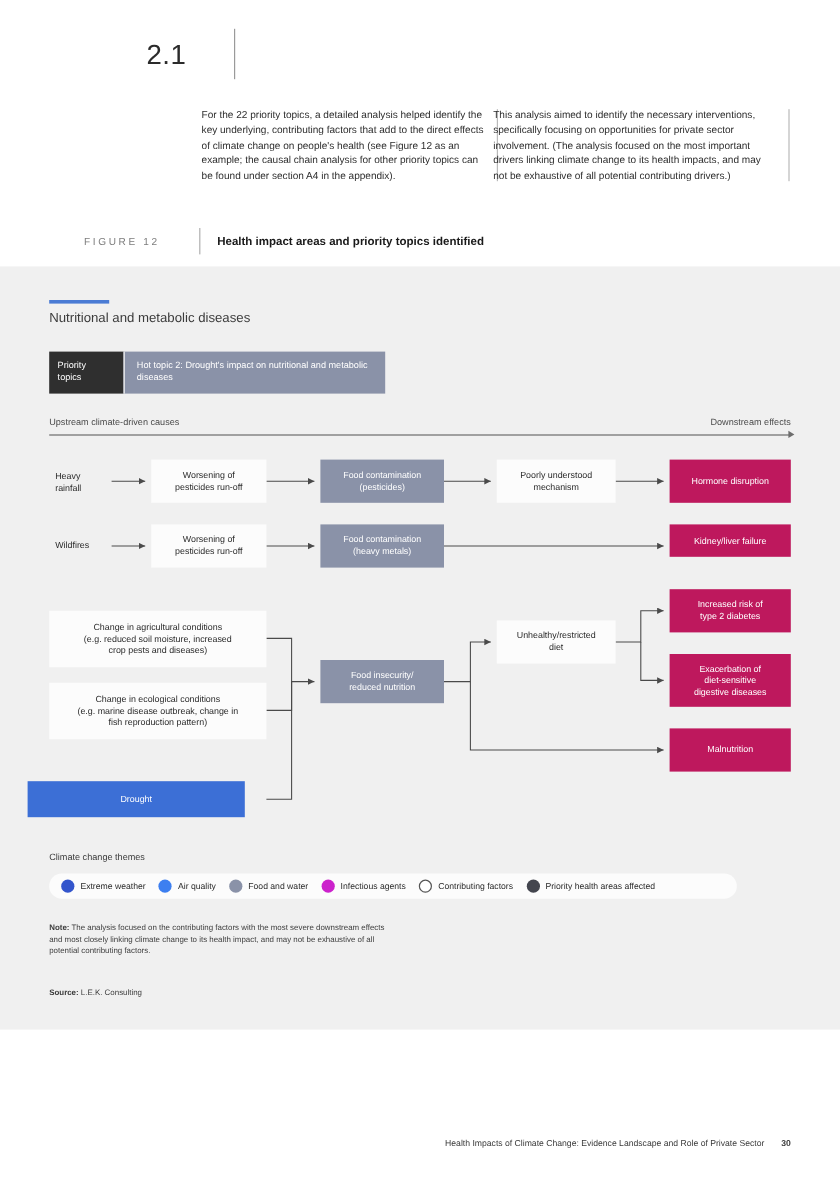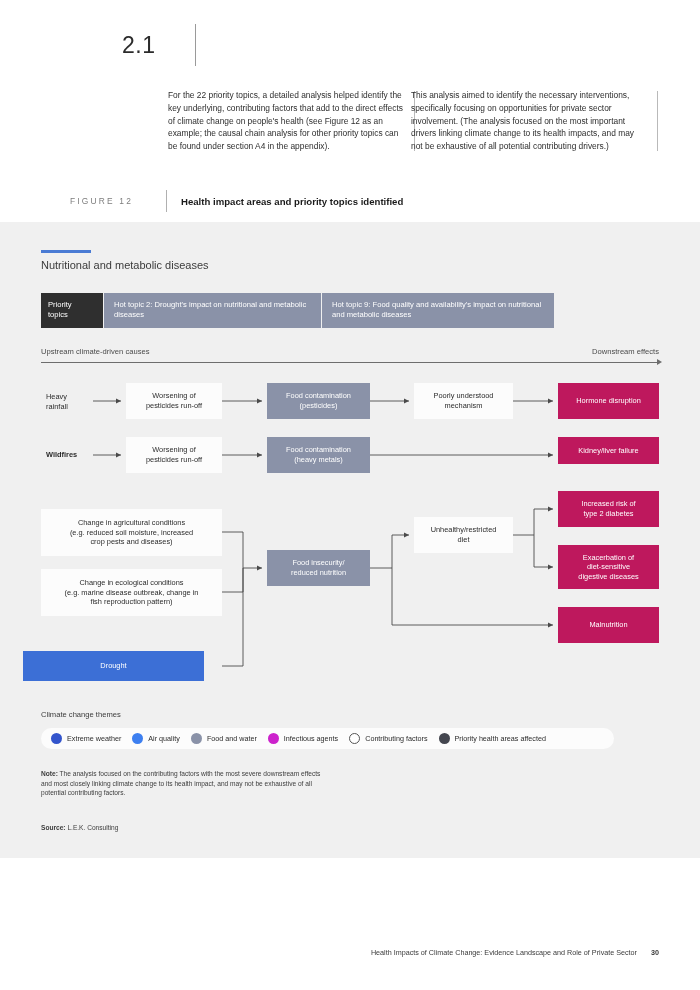--- a/index.html
+++ b/index.html
@@ -108,21 +108,20 @@
     <div class="fig-title">Health impact areas and priority topics identified</div>
   </div>
 
   <div class="panel"></div>
   <div class="accent-bar"></div>
   <div class="panel-title">Nutritional and metabolic diseases</div>
 
   <div class="pt-strip">
     <div class="pt-dark">Priority<br>topics</div>
     <div class="pt-cell pt-c1">Hot topic 2: Drought's impact on nutritional and metabolic diseases</div>
-    <div class="pt-cell pt-c2">Hot topic 9: Food quality and availability's impact on nutritional and metabolic diseases</div>
   </div>
 
   <div class="ax-left">Upstream climate-driven causes</div>
   <div class="ax-right">Downstream effects</div>
   <div class="ax-line"></div>
   <div class="ax-arrow"></div>
 
   <svg class="flow">
     <defs>
       <marker id="ah" markerWidth="7" markerHeight="7" refX="6" refY="3" orient="auto">
@@ -149,21 +148,21 @@
 
       <path d="M513,535 L534,535 L534,509 L553,509" marker-end="url(#ah)"></path>
       <path d="M534,535 L534,567 L553,567" marker-end="url(#ah)"></path>
     </g>
   </svg>
 
   <div id="nodes">
       <div class="node n-plain left" style="left: 41px; top: 388px; width: 52px; height: 28px;">
         <span>Heavy<br>rainfall</span>
       </div>
-      <div class="node n-plain left" style="left: 41px; top: 444px; width: 52px; height: 22px; font-weight: bold;">
+      <div class="node n-plain left" style="left: 41px; top: 444px; width: 52px; height: 22px;">
         <span>Wildfires</span>
       </div>
       <div class="node n-white" style="left: 126px; top: 383px; width: 96px; height: 36px;">
         <span>Worsening of<br>pesticides run-off</span>
       </div>
       <div class="node n-white" style="left: 126px; top: 437px; width: 96px; height: 36px;">
         <span>Worsening of<br>pesticides run-off</span>
       </div>
       <div class="node n-grey" style="left: 267px; top: 383px; width: 103px; height: 36px;">
         <span>Food contamination<br>(pesticides)</span>

